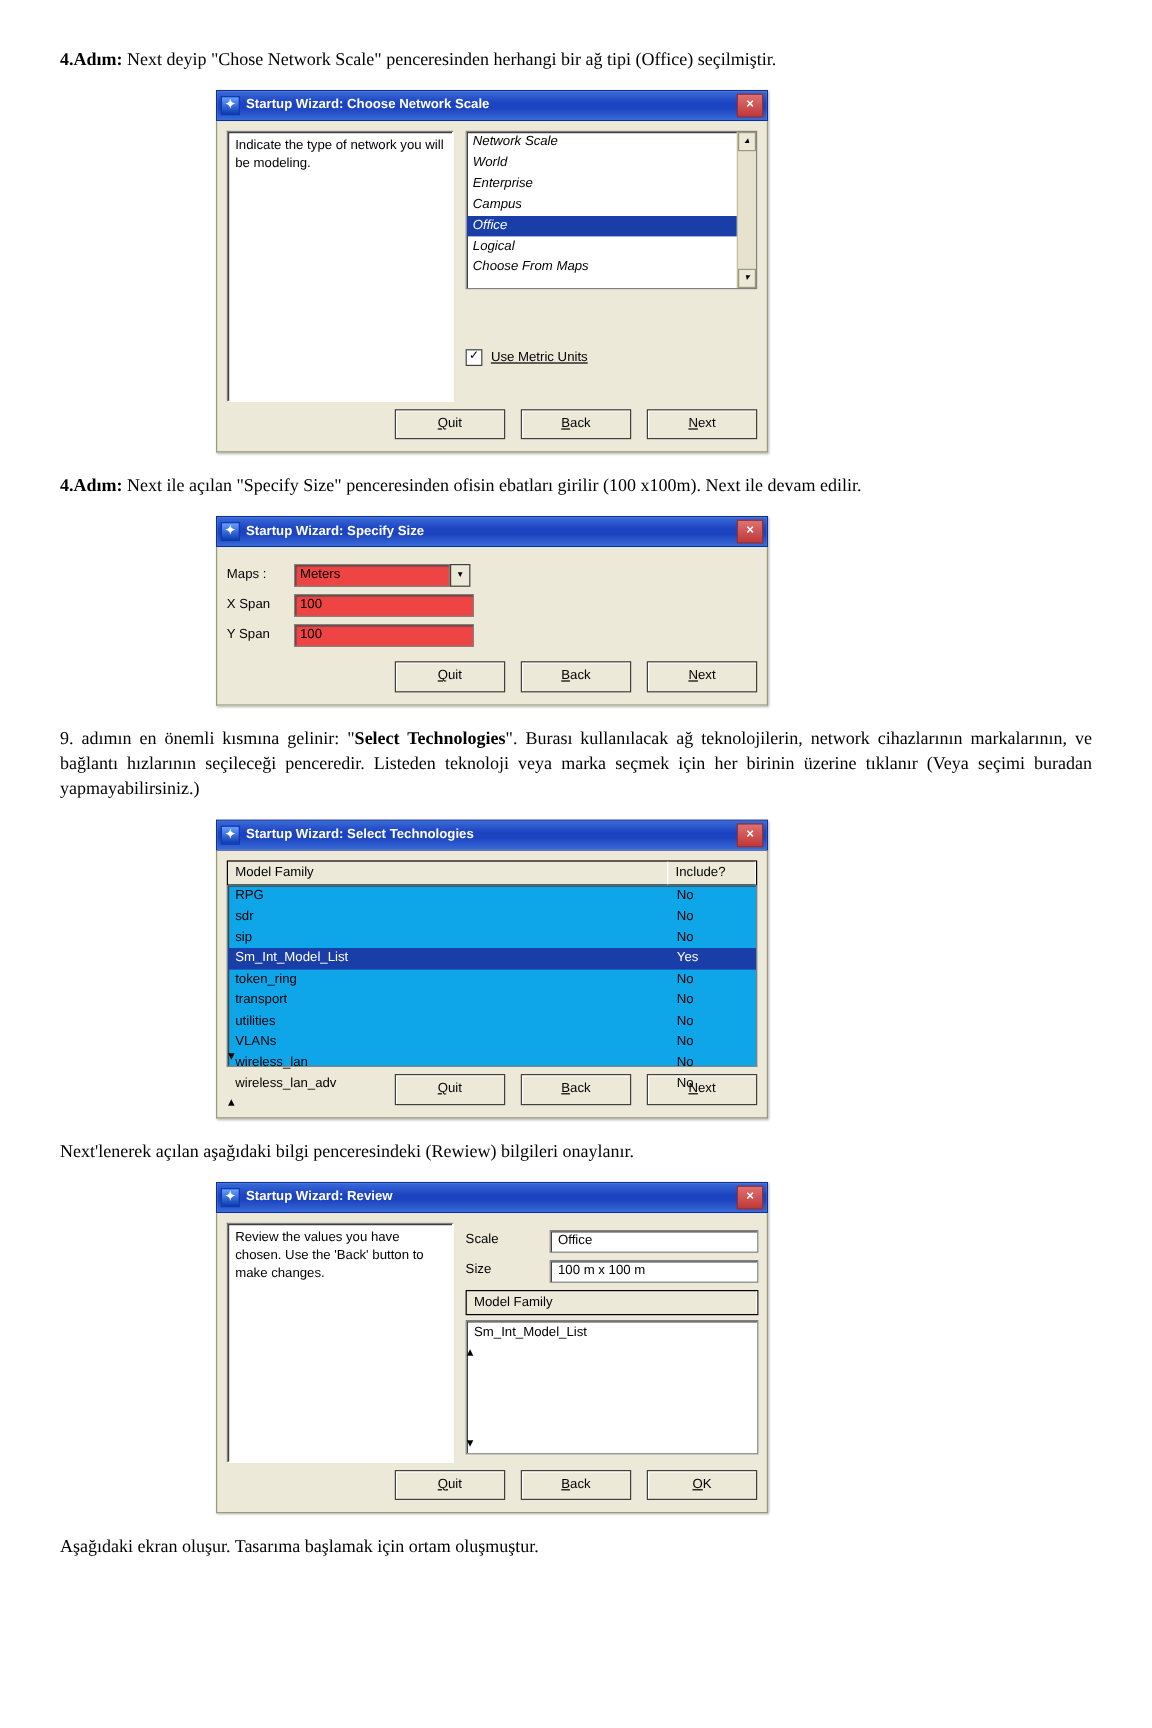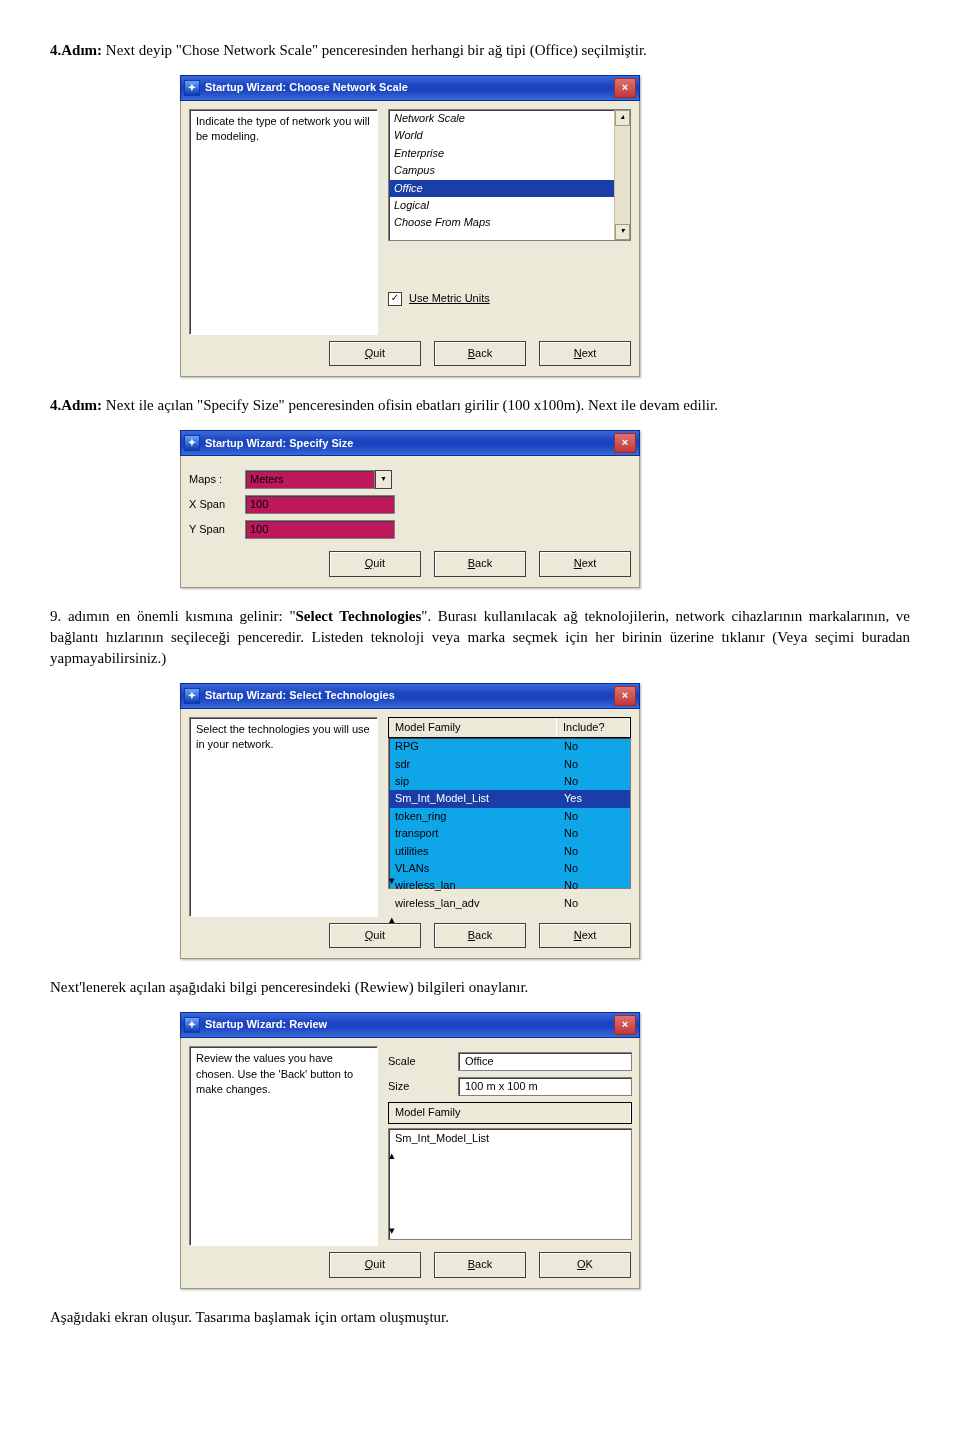--- a/index.html
+++ b/index.html
@@ -99,21 +99,21 @@
     border:1px solid #404040;
     background:#ece9d8;
     box-shadow: inset 1px 1px 0 #fff;
     text-align:center;
     margin-left:10px;
     font-size:11px;
   }
   .underline { text-decoration: underline; }
   .field-row { display:flex; align-items:center; margin:6px 0; font-size:11px; }
   .field-row label { width:56px; }
-  .txt { flex:0 0 140px; background:#be185d; border:1px solid #808080; box-shadow: inset 1px 1px 0 #404040; padding:1px 4px; height:15px; }
+  .txt { flex:0 0 140px; background:#ef4444; border:1px solid #808080; box-shadow: inset 1px 1px 0 #404040; padding:1px 4px; height:15px; }
   .combo { display:flex; }
   .combo .txt { flex:0 0 120px; }
   .combo .cb-btn { width:15px; height:17px; border:1px solid #404040; background:#ece9d8; text-align:center; font-size:8px; line-height:15px; }
 
   .tbl-head { background:#ece9d8; border:1px solid #000000; display:flex; }
   .tbl-head .th { padding:2px 6px; border-right:1px solid #fff; font-size:11px; }
   .tbl-head .th.a { flex:1; }
   .tbl-head .th.b { width:60px; }
   .tbl-body { background:#0ea5e9; border:1px solid #808080; border-top:none; box-shadow: inset 1px 1px 0 #404040; height:150px; position:relative; }
   .tbl-body .r { display:flex; padding:1px 6px; }
@@ -219,25 +219,20 @@
 </p>
 
 <div class="dlg">
   <div class="titlebar">
     <span class="tb-icon">✦</span>
     <span>Startup Wizard: Select Technologies</span>
     <span class="tb-close">×</span>
   </div>
   <div class="dlg-body">
     <div class="row2">
-      <div class="left-pane">
-        <div class="white-box" style="min-height:190px">
-          <span>Select the technologies you will use in your network.</span>
-        </div>
-      </div>
       <div class="right-pane">
         <div class="tbl-head">
           <div class="th a">Model Family</div>
           <div class="th b">Include?</div>
         </div>
         <div class="tbl-body">
           <div class="r">
               <span class="c1">RPG</span>
               <span class="c2">No</span>
             </div>

